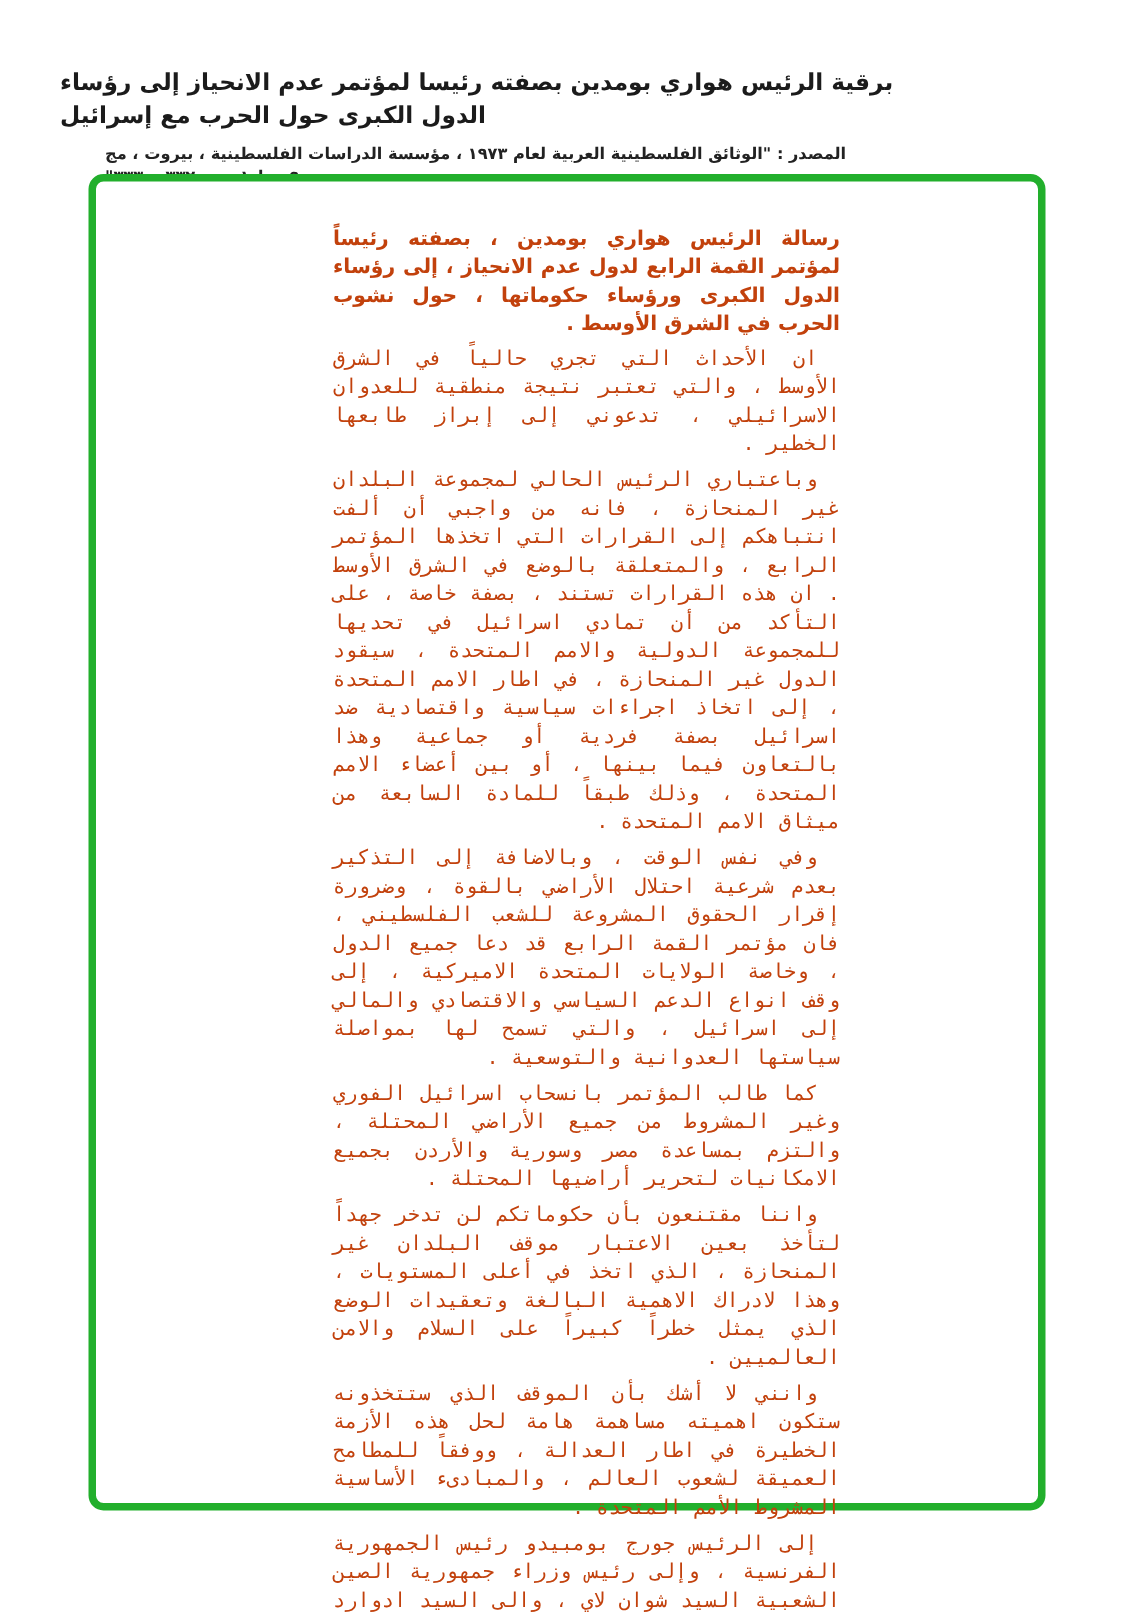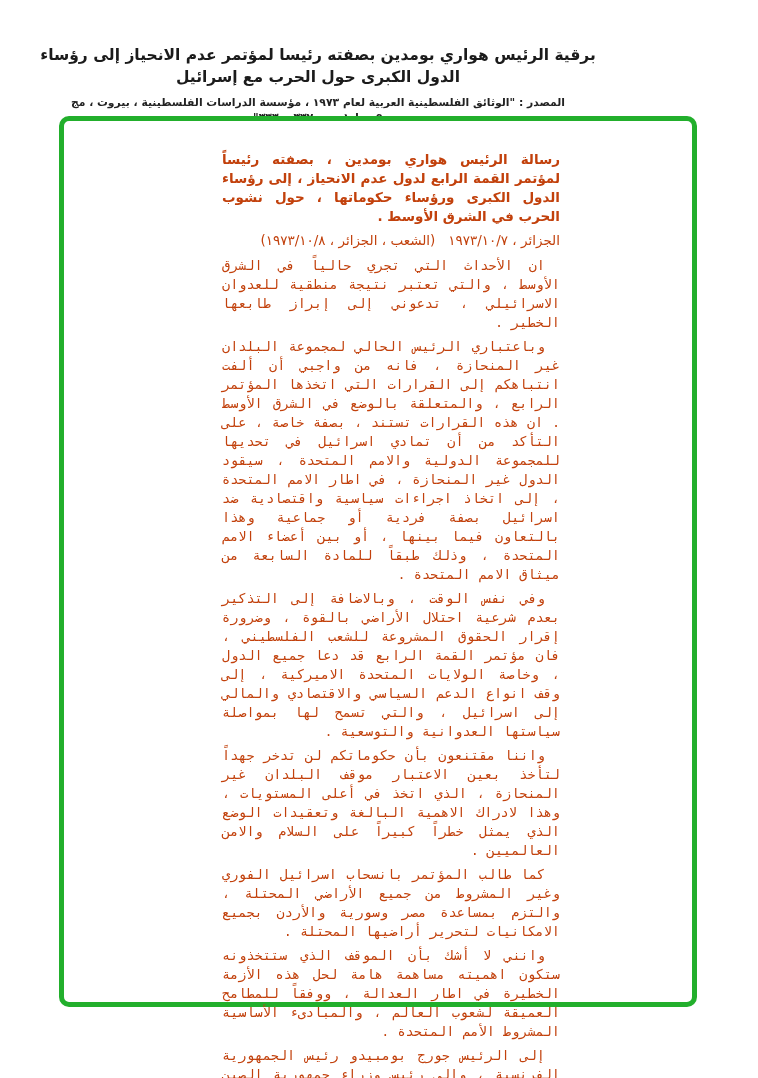--- a/index.html
+++ b/index.html
@@ -13,21 +13,21 @@
     background: #ffffff;
     font-family: "DejaVu Sans", sans-serif;
     color: #1b1b1b;
     overflow: hidden;
   }
   .page-header {
     position: absolute;
     top: 44px;
     left: 0;
     width: 636px;
-    text-align: center;
+    text-align: left;
     direction: rtl;
   }
   .page-title {
     margin: 0;
     padding: 0 40px;
     font-size: 15.5px;
     line-height: 22px;
     font-weight: 700;
     letter-spacing: 0.2px;
   }
@@ -87,22 +87,21 @@
 
 <header class="page-header">
   <h1 class="page-title">برقية الرئيس هواري بومدين بصفته رئيسا لمؤتمر عدم الانحياز إلى رؤساء الدول الكبرى حول الحرب مع إسرائيل</h1>
   <div class="source-line">المصدر : "الوثائق الفلسطينية العربية لعام ١٩٧٣ ، مؤسسة الدراسات الفلسطينية ، بيروت ، مج ٩ ، ط ١ ، ص ٣٣٢ ــ ٣٣٣"</div>
 </header>
 
 <div class="document-frame"></div>
 
 <main class="letter-body">
   <p class="letter-heading">رسالة الرئيس هواري بومدين ، بصفته رئيساً لمؤتمر القمة الرابع لدول عدم الانحياز ، إلى رؤساء الدول الكبرى ورؤساء حكوماتها ، حول نشوب الحرب في الشرق الأوسط .</p>
-  <p class="letter-dateline">الجزائر ، ١٩٧٣/١٠/٧   (الشعب ، الجزائر ، ١٩٧٣/١٠/٨)</p>
   <p class="letter-paragraph">ان الأحداث التي تجري حالياً في الشرق الأوسط ، والتي تعتبر نتيجة منطقية للعدوان الاسرائيلي ، تدعوني إلى إبراز طابعها الخطير .</p>
   <p class="letter-paragraph">وباعتباري الرئيس الحالي لمجموعة البلدان غير المنحازة ، فانه من واجبي أن ألفت انتباهكم إلى القرارات التي اتخذها المؤتمر الرابع ، والمتعلقة بالوضع في الشرق الأوسط . ان هذه القرارات تستند ، بصفة خاصة ، على التأكد من أن تمادي اسرائيل في تحديها للمجموعة الدولية والامم المتحدة ، سيقود الدول غير المنحازة ، في اطار الامم المتحدة ، إلى اتخاذ اجراءات سياسية واقتصادية ضد اسرائيل بصفة فردية أو جماعية وهذا بالتعاون فيما بينها ، أو بين أعضاء الامم المتحدة ، وذلك طبقاً للمادة السابعة من ميثاق الامم المتحدة .</p>
   <p class="letter-paragraph">وفي نفس الوقت ، وبالاضافة إلى التذكير بعدم شرعية احتلال الأراضي بالقوة ، وضرورة إقرار الحقوق المشروعة للشعب الفلسطيني ، فان مؤتمر القمة الرابع قد دعا جميع الدول ، وخاصة الولايات المتحدة الاميركية ، إلى وقف انواع الدعم السياسي والاقتصادي والمالي إلى اسرائيل ، والتي تسمح لها بمواصلة سياستها العدوانية والتوسعية .</p>
+  <p class="letter-paragraph">كما طالب المؤتمر بانسحاب اسرائيل الفوري وغير المشروط من جميع الأراضي المحتلة ، والتزم بمساعدة مصر وسورية والأردن بجميع الامكانيات لتحرير أراضيها المحتلة .</p>
   <p class="letter-paragraph">واننا مقتنعون بأن حكوماتكم لن تدخر جهداً لتأخذ بعين الاعتبار موقف البلدان غير المنحازة ، الذي اتخذ في أعلى المستويات ، وهذا لادراك الاهمية البالغة وتعقيدات الوضع الذي يمثل خطراً كبيراً على السلام والامن العالميين .</p>
-  <p class="letter-paragraph">كما طالب المؤتمر بانسحاب اسرائيل الفوري وغير المشروط من جميع الأراضي المحتلة ، والتزم بمساعدة مصر وسورية والأردن بجميع الامكانيات لتحرير أراضيها المحتلة .</p>
   <p class="letter-paragraph">وانني لا أشك بأن الموقف الذي ستتخذونه ستكون اهميته مساهمة هامة لحل هذه الأزمة الخطيرة في اطار العدالة ، ووفقاً للمطامح العميقة لشعوب العالم ، والمبادىء الأساسية المشروط الأمم المتحدة .</p>
   <p class="letter-paragraph">إلى الرئيس جورج بومبيدو رئيس الجمهورية الفرنسية ، وإلى رئيس وزراء جمهورية الصين الشعبية السيد شوان لاي ، والى السيد ادوارد هيث الوزير الاول لمملكة بريطانيا العظمى ، والى السيد ريتشارد نيكسون رئيس الولايات المتحدة ، والى قادة الاتحاد السوفياتي السادة ليونيد بريجنيف السكرتير الاول للحزب الشيوعي السوفياتي — نيكولاي بودغورني رئيس مجلس السوفيات الأعلى — واليكسي كوسيغين رئيس وزراء الاتحاد السوفياتي .</p>
   <div class="end-divider"></div>
 </main>
 
 </body></html>

